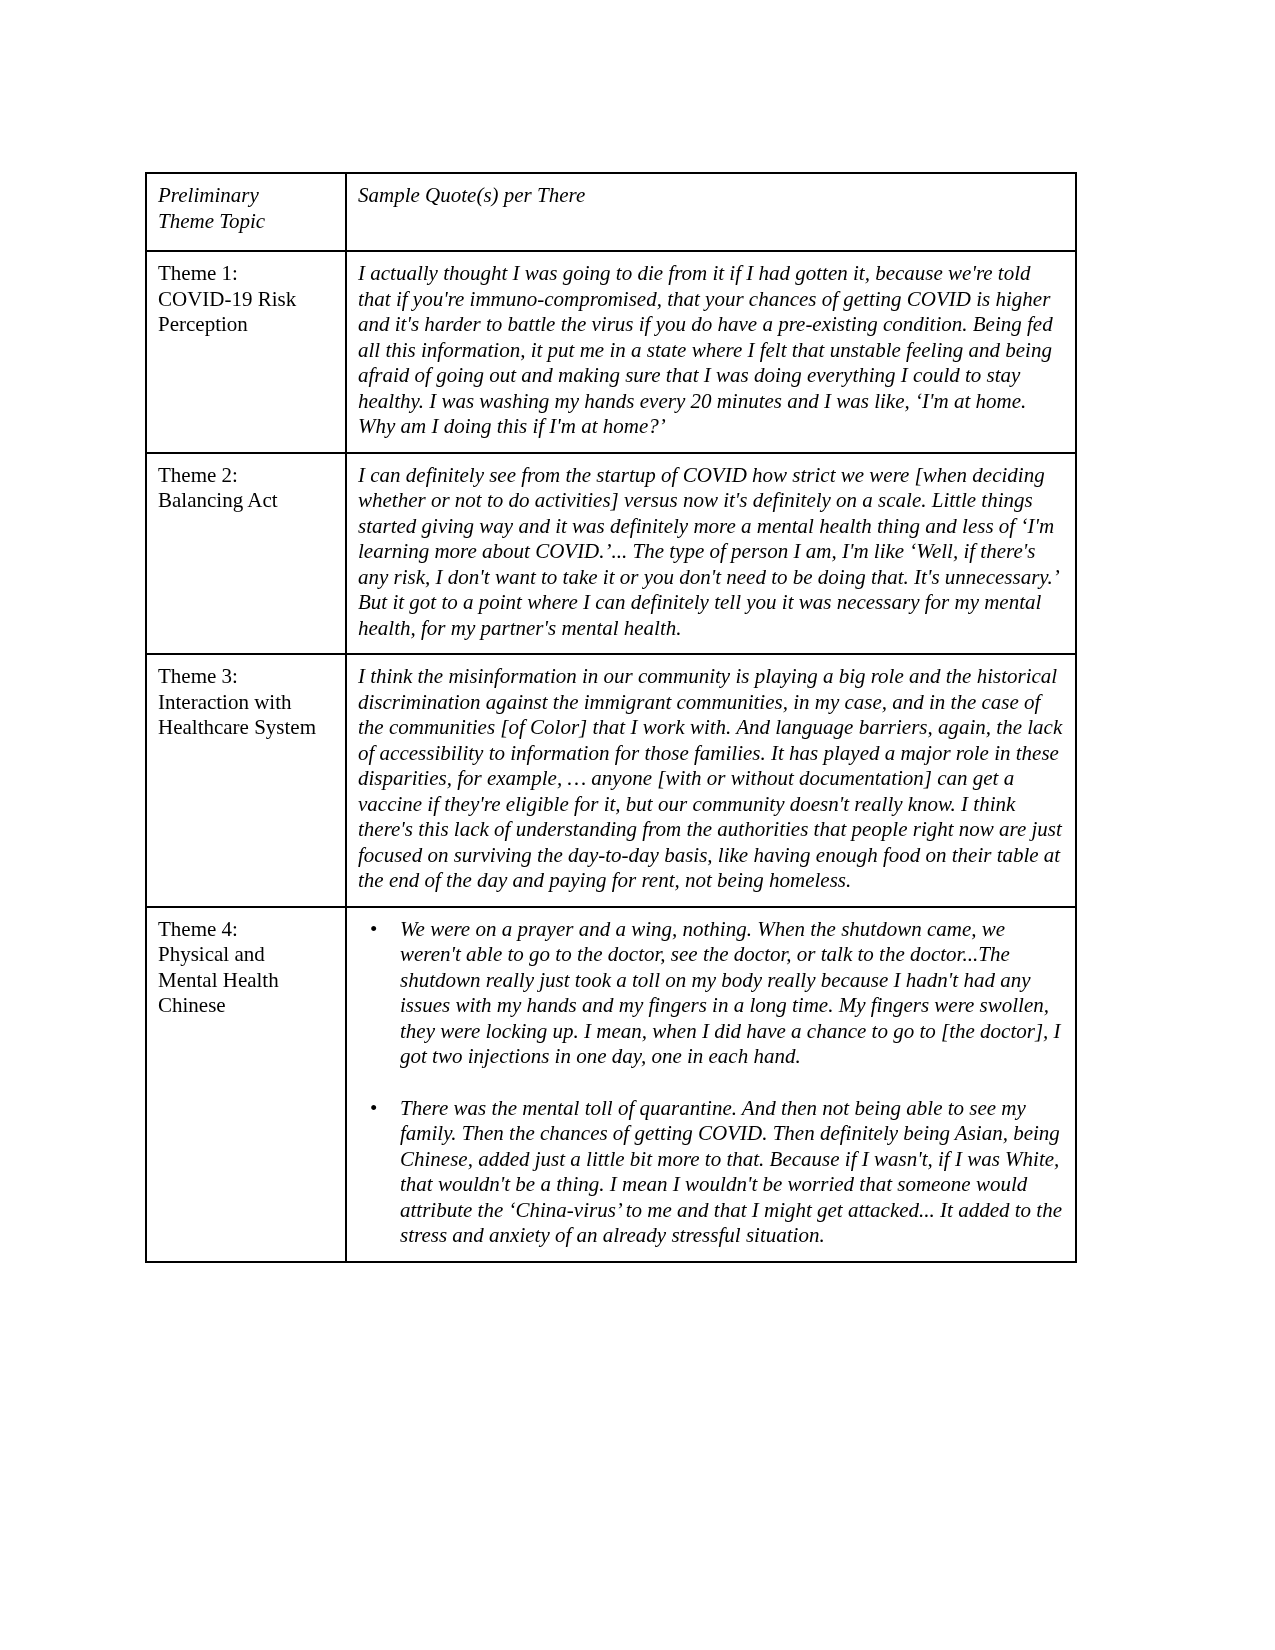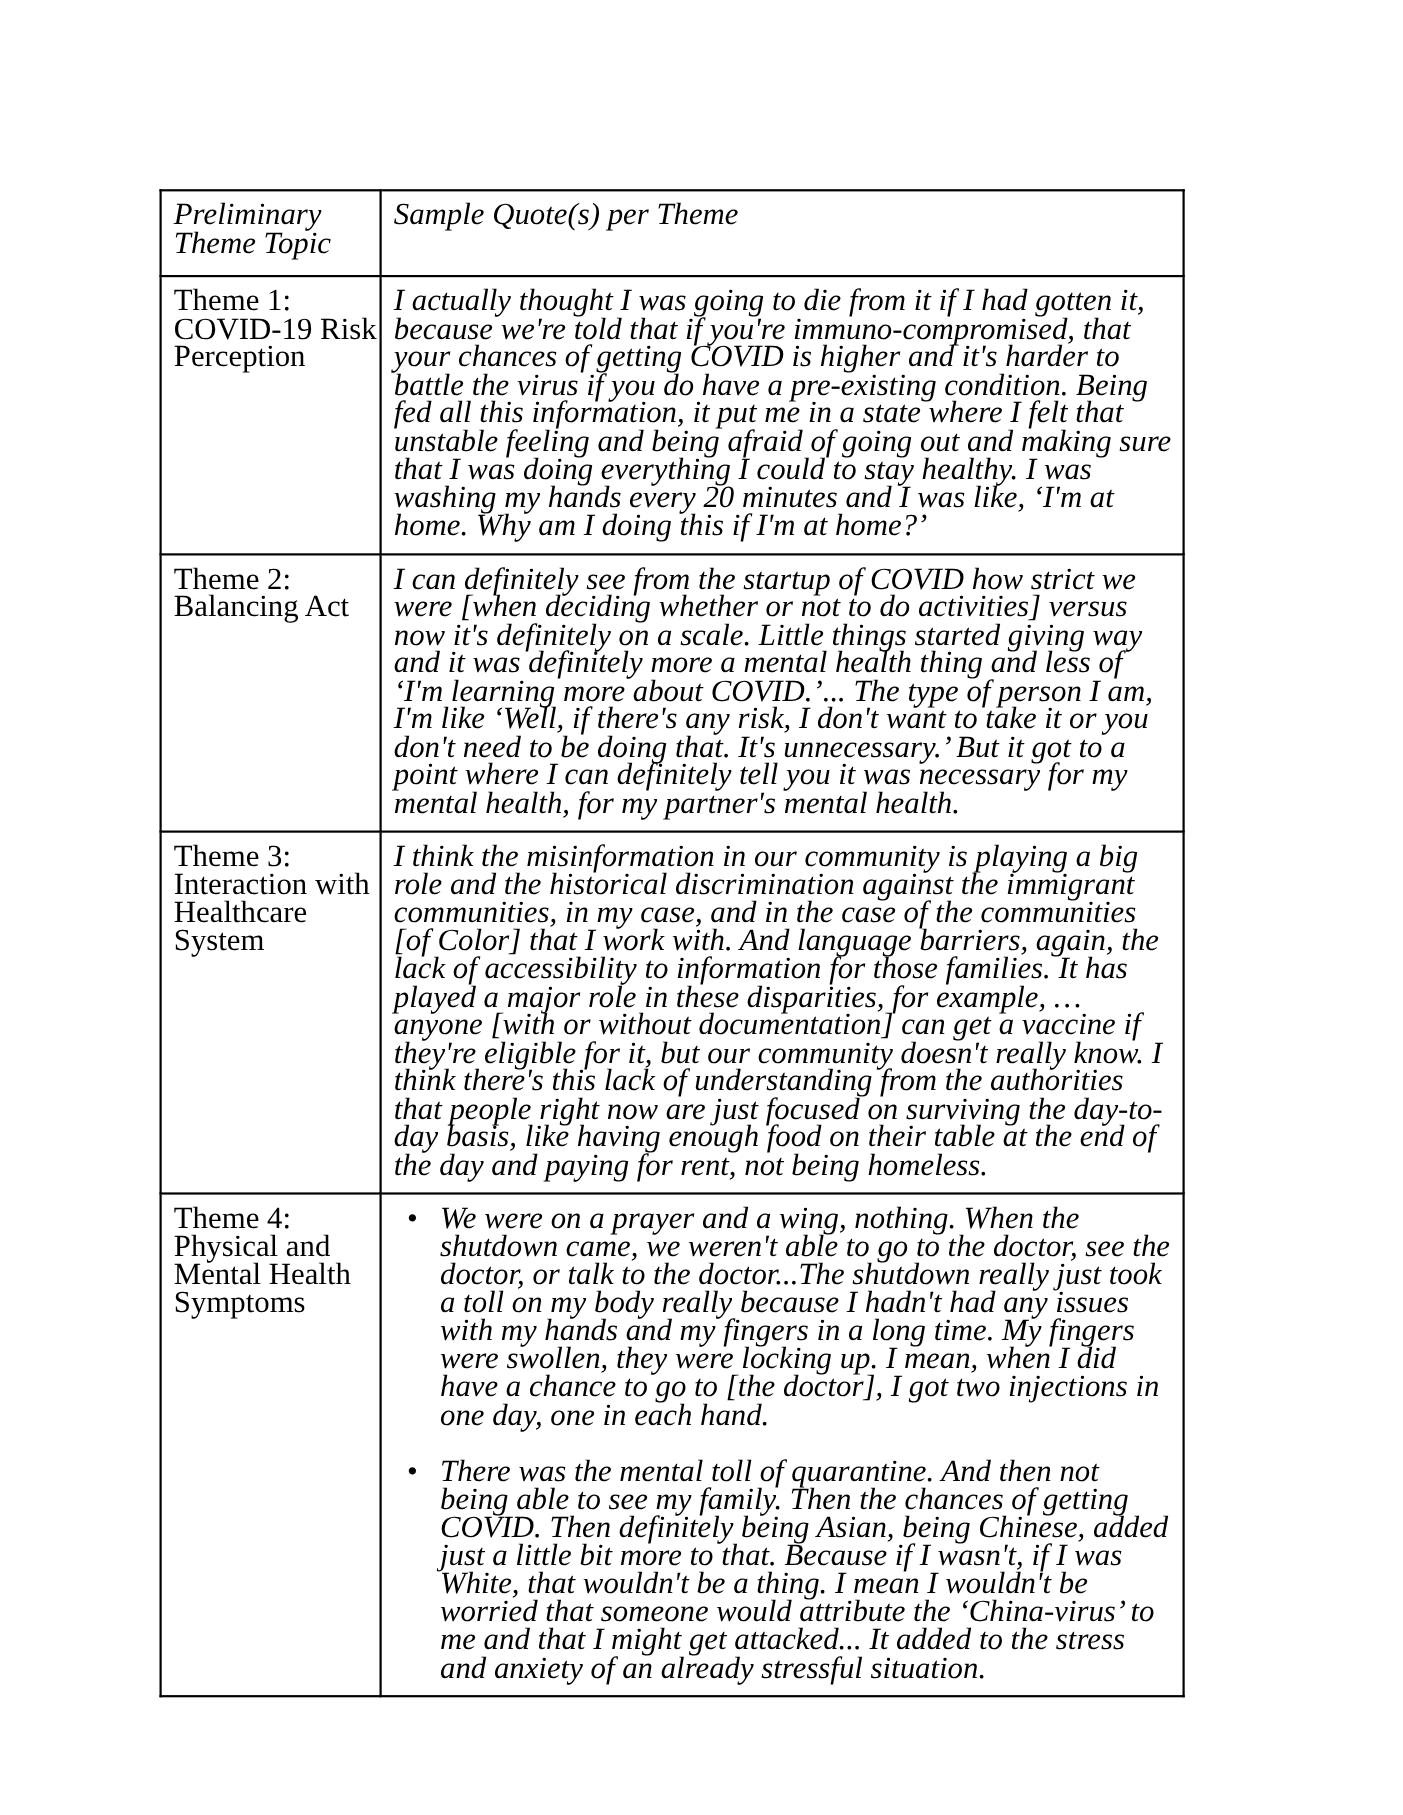--- a/index.html
+++ b/index.html
@@ -22,21 +22,21 @@
     width: 930px;
     border-collapse: collapse;
     table-layout: fixed;
   }
   .col-theme  { width: 200px; }
   .col-quote  { width: 730px; }
   table.themes-table th,
   table.themes-table td {
     border: 2px solid #000000;
     vertical-align: top;
-    font-size: 28px;
+    font-size: 21px;
     line-height: 25.5px;
     font-weight: normal;
     text-align: left;
   }
   table.themes-table th {
     font-style: italic;
     padding: 9px 12px 16px 11px;
     white-space: pre-line;
   }
   td.theme-cell {
@@ -77,21 +77,21 @@
 <div class="page">
   <table class="themes-table">
     <colgroup>
       <col class="col-theme">
       <col class="col-quote">
     </colgroup>
     <thead>
       <tr>
         <th>Preliminary
 Theme Topic</th>
-        <th>Sample Quote(s) per Theme</th>
+        <th>Sample Quote(s) per There</th>
       </tr>
     </thead>
     <tbody>
       <tr>
         <td class="theme-cell">Theme 1:
 COVID-19 Risk
 Perception</td>
         <td class="quote-cell">
           <span class="quote-text">I actually thought I was going to die from it if I had gotten it, because we're told that if you're immuno-compromised, that your chances of getting COVID is higher and it's harder to battle the virus if you do have a pre-existing condition. Being fed all this information, it put me in a state where I felt that unstable feeling and being afraid of going out and making sure that I was doing everything I could to stay healthy. I was washing my hands every 20 minutes and I was like, ‘I'm at home. Why am I doing this if I'm at home?’</span>
         </td>
@@ -108,21 +108,21 @@
 Interaction with
 Healthcare System</td>
         <td class="quote-cell">
           <span class="quote-text">I think the misinformation in our community is playing a big role and the historical discrimination against the immigrant communities, in my case, and in the case of the communities [of Color] that I work with. And language barriers, again, the lack of accessibility to information for those families. It has played a major role in these disparities, for example, … anyone [with or without documentation] can get a vaccine if they're eligible for it, but our community doesn't really know. I think there's this lack of understanding from the authorities that people right now are just focused on surviving the day-to-day basis, like having enough food on their table at the end of the day and paying for rent, not being homeless.</span>
         </td>
       </tr>
       <tr>
         <td class="theme-cell">Theme 4:
 Physical and
 Mental Health
-Symptoms</td>
+Chinese</td>
         <td class="quote-cell">
           <ul class="quote-list">
             <li>We were on a prayer and a wing, nothing. When the shutdown came, we weren't able to go to the doctor, see the doctor, or talk to the doctor...The shutdown really just took a toll on my body really because I hadn't had any issues with my hands and my fingers in a long time. My fingers were swollen, they were locking up. I mean, when I did have a chance to go to [the doctor], I got two injections in one day, one in each hand.</li>
             <li>There was the mental toll of quarantine. And then not being able to see my family. Then the chances of getting COVID. Then definitely being Asian, being Chinese, added just a little bit more to that. Because if I wasn't, if I was White, that wouldn't be a thing. I mean I wouldn't be worried that someone would attribute the ‘China-virus’ to me and that I might get attacked... It added to the stress and anxiety of an already stressful situation.</li>
           </ul>
         </td>
       </tr>
     </tbody>
   </table>
 </div>

